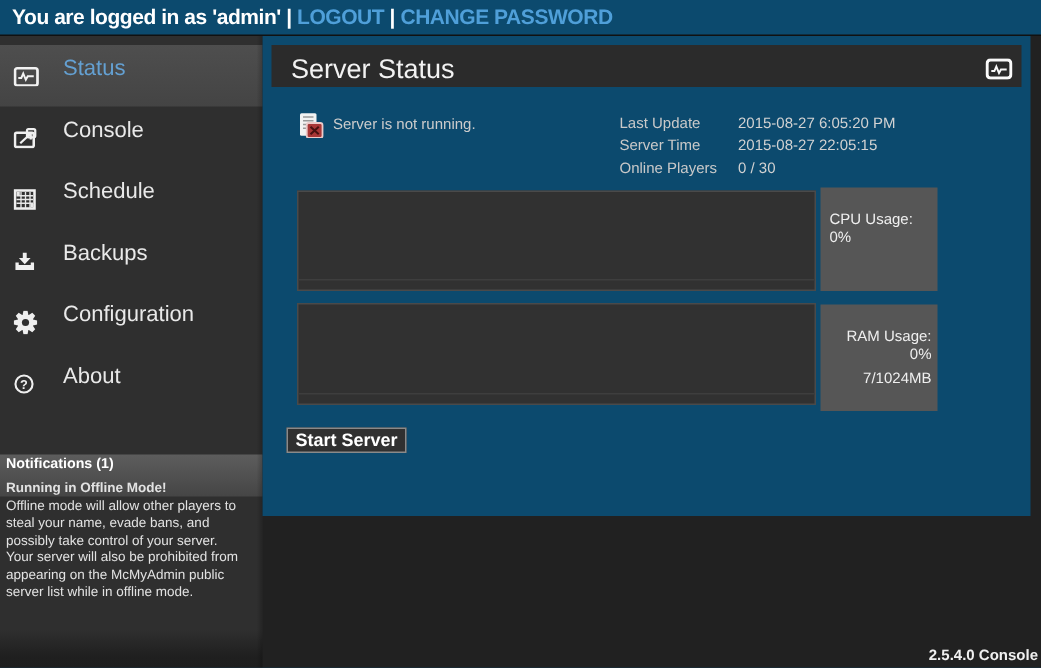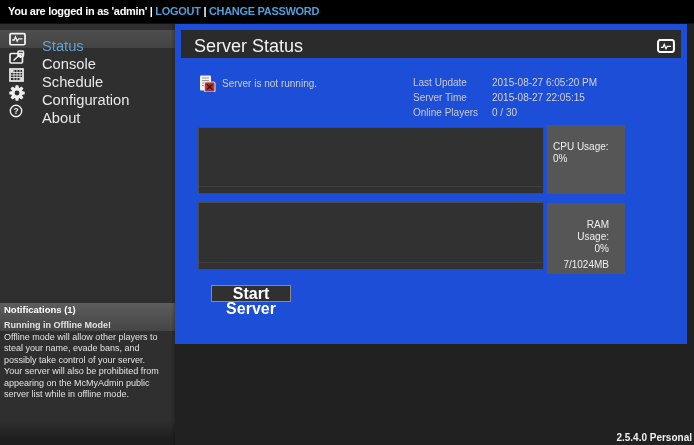--- a/index.html
+++ b/index.html
@@ -1,45 +1,45 @@
 <!DOCTYPE html>
 <html><head>
 <meta charset="utf-8">
 <style>
 * { margin:0; padding:0; box-sizing:border-box; }
 html,body { width:694px; height:445px; background:#212121; overflow:hidden; }
 body { font-family:"Liberation Sans",sans-serif; position:relative; }
-.topbar { position:absolute; left:0; top:0; width:694px; height:24px; background:#000000; border-bottom:1px solid #111; color:#fff; font-size:11px; letter-spacing:-0.3px; font-weight:bold; line-height:22px; padding-left:8px; }
+.topbar { position:absolute; left:0; top:0; width:694px; height:24px; background:#0c4a6e; border-bottom:1px solid #111; color:#fff; font-size:14px; letter-spacing:-0.3px; font-weight:bold; line-height:22px; padding-left:8px; }
 .topbar a { color:#4f9fd9; text-decoration:none; }
 .sidebar { position:absolute; left:0; top:24px; width:175px; height:421px;
   background:linear-gradient(to bottom, #2f2f2f 0px, #2f2f2f 396px, #1f1f1f 414px, #1e1e1e 421px); }
 .menu { position:absolute; top:6px; left:0; width:175px; }
 .sedge { position:absolute; right:0; top:0; width:4px; height:100%; background:linear-gradient(to right, rgba(0,0,0,0), rgba(0,0,0,0.22)); z-index:5; }
-.mi { position:relative; height:18px; line-height:33px; color:#e9e9e9; font-size:14.7px; padding-left:42px; }
+.mi { position:relative; height:41px; line-height:33px; color:#e9e9e9; font-size:14.7px; padding-left:42px; }
 .mi.sel { background:linear-gradient(#4e4e4e,#444444); color:#64a0d2; }
 .mi svg { position:absolute; left:9px; top:50%; transform:translateY(-50%); }
 .nhead { position:absolute; top:279px; left:0; width:175px; height:28px; background:linear-gradient(#5d5d5d,#454545); color:#fff; font-weight:bold; font-size:9.5px; line-height:13px; padding-left:4px; }
 .nbody { position:absolute; top:296px; left:0; width:175px; color:#e2e2e2; font-size:9px; line-height:11.5px; padding-left:4px; }
 .nbody b { display:block; }
-.panel { position:absolute; left:175px; top:24px; width:512px; height:320px; background:#1d4ed8; }
+.panel { position:absolute; left:175px; top:24px; width:512px; height:320px; background:#0c4a6e; }
 .phead { position:absolute; left:6px; top:6px; width:500px; height:28px; background:#2b2b2b; color:#f2f2f2; font-size:18px; line-height:33px; padding-left:13px; }
 .phead svg { position:absolute; right:6px; top:9px; }
 .statusline { position:absolute; left:24px; top:51px; height:16px; }
 .statusline .txt { position:absolute; left:23px; top:3px; font-size:10px; color:#cccccc; white-space:nowrap; }
 .inforow { position:absolute; top:53px; left:238px; width:220px; font-size:10px; color:#c9c9c9; }
 .inforow .lbl { position:absolute; left:0; }
 .inforow .val { position:absolute; left:79px; white-space:nowrap; color:#d2d2d2; }
 .chart { position:absolute; left:23px; width:346px; background:#313131; border:1px solid #4a4a4a; }
 .chart .base { position:absolute; left:0; right:0; bottom:6px; height:1px; background:#3e3e3e; }
-.cbox { position:absolute; left:372px; width:78px; background:#565656; color:#efefef; font-size:10px; line-height:12px; padding:16px 16px 0 6px; }
+.cbox { position:absolute; left:372px; width:78px; background:#565656; color:#efefef; font-size:10px; line-height:12px; padding:16px 4px 0 6px; }
 #chart1 { top:103px; height:67px; }
 #cbox1  { top:101px; height:69px; }
 #chart2 { top:178px; height:68px; }
 #cbox2  { top:179px; height:71px;text-align:right; }
-.btn { position:absolute; left:36px; top:261px; width:80px; height:17px; background:#303030; border:1px solid #8a8a8a; color:#fff; font-weight:bold; font-size:16px; text-align:center; line-height:15px; }
+.btn { position:absolute; left:16px; top:261px; width:80px; height:17px; background:#303030; border:1px solid #8a8a8a; color:#fff; font-weight:bold; font-size:12px; text-align:center; line-height:15px; }
 .version { position:absolute; right:2px; bottom:2px; color:#f0f0f0; font-weight:bold; font-size:10px; }
 </style>
 </head>
 <body>
 <div class="topbar">You are logged in as 'admin' <span style="font-weight:bold;">|</span> <a>LOGOUT</a> | <a>CHANGE PASSWORD</a></div>
 
 <div class="sidebar">
   <div class="sedge"></div>
   <div class="menu">
     <div class="mi sel"><svg width="17" height="13" viewBox="0 0 17 13">
@@ -57,20 +57,25 @@
             <line x1="5" y1="2" x2="5" y2="13"></line>
             <line x1="8" y1="2" x2="8" y2="13"></line>
             <line x1="11" y1="2" x2="11" y2="13"></line>
             <line x1="2" y1="4.5" x2="13" y2="4.5"></line>
             <line x1="2" y1="7" x2="13" y2="7"></line>
             <line x1="2" y1="9.5" x2="13" y2="9.5"></line>
           </g>
           <rect x="2" y="2" width="2.2" height="2" fill="#e8e8e8"></rect>
           <rect x="11.3" y="10" width="2" height="2.2" fill="#e8e8e8"></rect>
         </svg>Schedule</div>
+    <div class="mi"><svg width="15" height="14" viewBox="0 0 15 14">
+          <path d="M6.2 1.5 h2.6 v3.5 h2.6 L7.5 9.2 3.6 5 h2.6 z" fill="#efefef"></path>
+          <path d="M1.3 8 v5 h12.4 V8 h-2.2 v1.6 H3.5 V8 z" fill="#efefef"></path>
+          <rect x="4.8" y="10.6" width="5.4" height="1.2" fill="#efefef"></rect>
+        </svg>Backups</div>
     <div class="mi"><svg width="16" height="16" viewBox="0 0 16 16">
           <path d="M6.06 2.96 L6.63 0.22 L9.37 0.22 L9.94 2.96 L10.20 3.07 L12.53 1.53 L14.47 3.47 L12.93 5.80 L13.04 6.06 L15.78 6.63 L15.78 9.37 L13.04 9.94 L12.93 10.20 L14.47 12.53 L12.53 14.47 L10.20 12.93 L9.94 13.04 L9.37 15.78 L6.63 15.78 L6.06 13.04 L5.80 12.93 L3.47 14.47 L1.53 12.53 L3.07 10.20 L2.96 9.94 L0.22 9.37 L0.22 6.63 L2.96 6.06 L3.07 5.80 L1.53 3.47 L3.47 1.53 L5.80 3.07 Z" fill="#efefef" fill-rule="evenodd"></path>
           <circle cx="8" cy="8" r="2.4" fill="#2f2f2f"></circle>
         </svg>Configuration</div>
     <div class="mi"><svg width="14" height="14" viewBox="0 0 14 14">
           <circle cx="7" cy="7" r="5.7" fill="none" stroke="#efefef" stroke-width="1.4"></circle>
           <text x="7" y="10" font-size="8.5" font-weight="bold" fill="#efefef" text-anchor="middle" font-family="Liberation Sans">?</text>
         </svg>About</div>
   </div>
   <div class="nhead">Notifications (1)</div>
@@ -109,13 +114,13 @@
   <div class="chart" id="chart1">
       <div class="base"></div>
     </div>
   <div class="cbox" id="cbox1">CPU Usage:<br>0%</div>
   <div class="chart" id="chart2">
       <div class="base"></div>
     </div>
   <div class="cbox" id="cbox2">RAM Usage:<br>0%<div style="margin-top:4px;">7/1024MB</div></div>
   <div class="btn">Start Server</div>
 </div>
-<div class="version">2.5.4.0 Personal</div>
+<div class="version">2.5.4.0 Console</div>
 
 </body></html>

